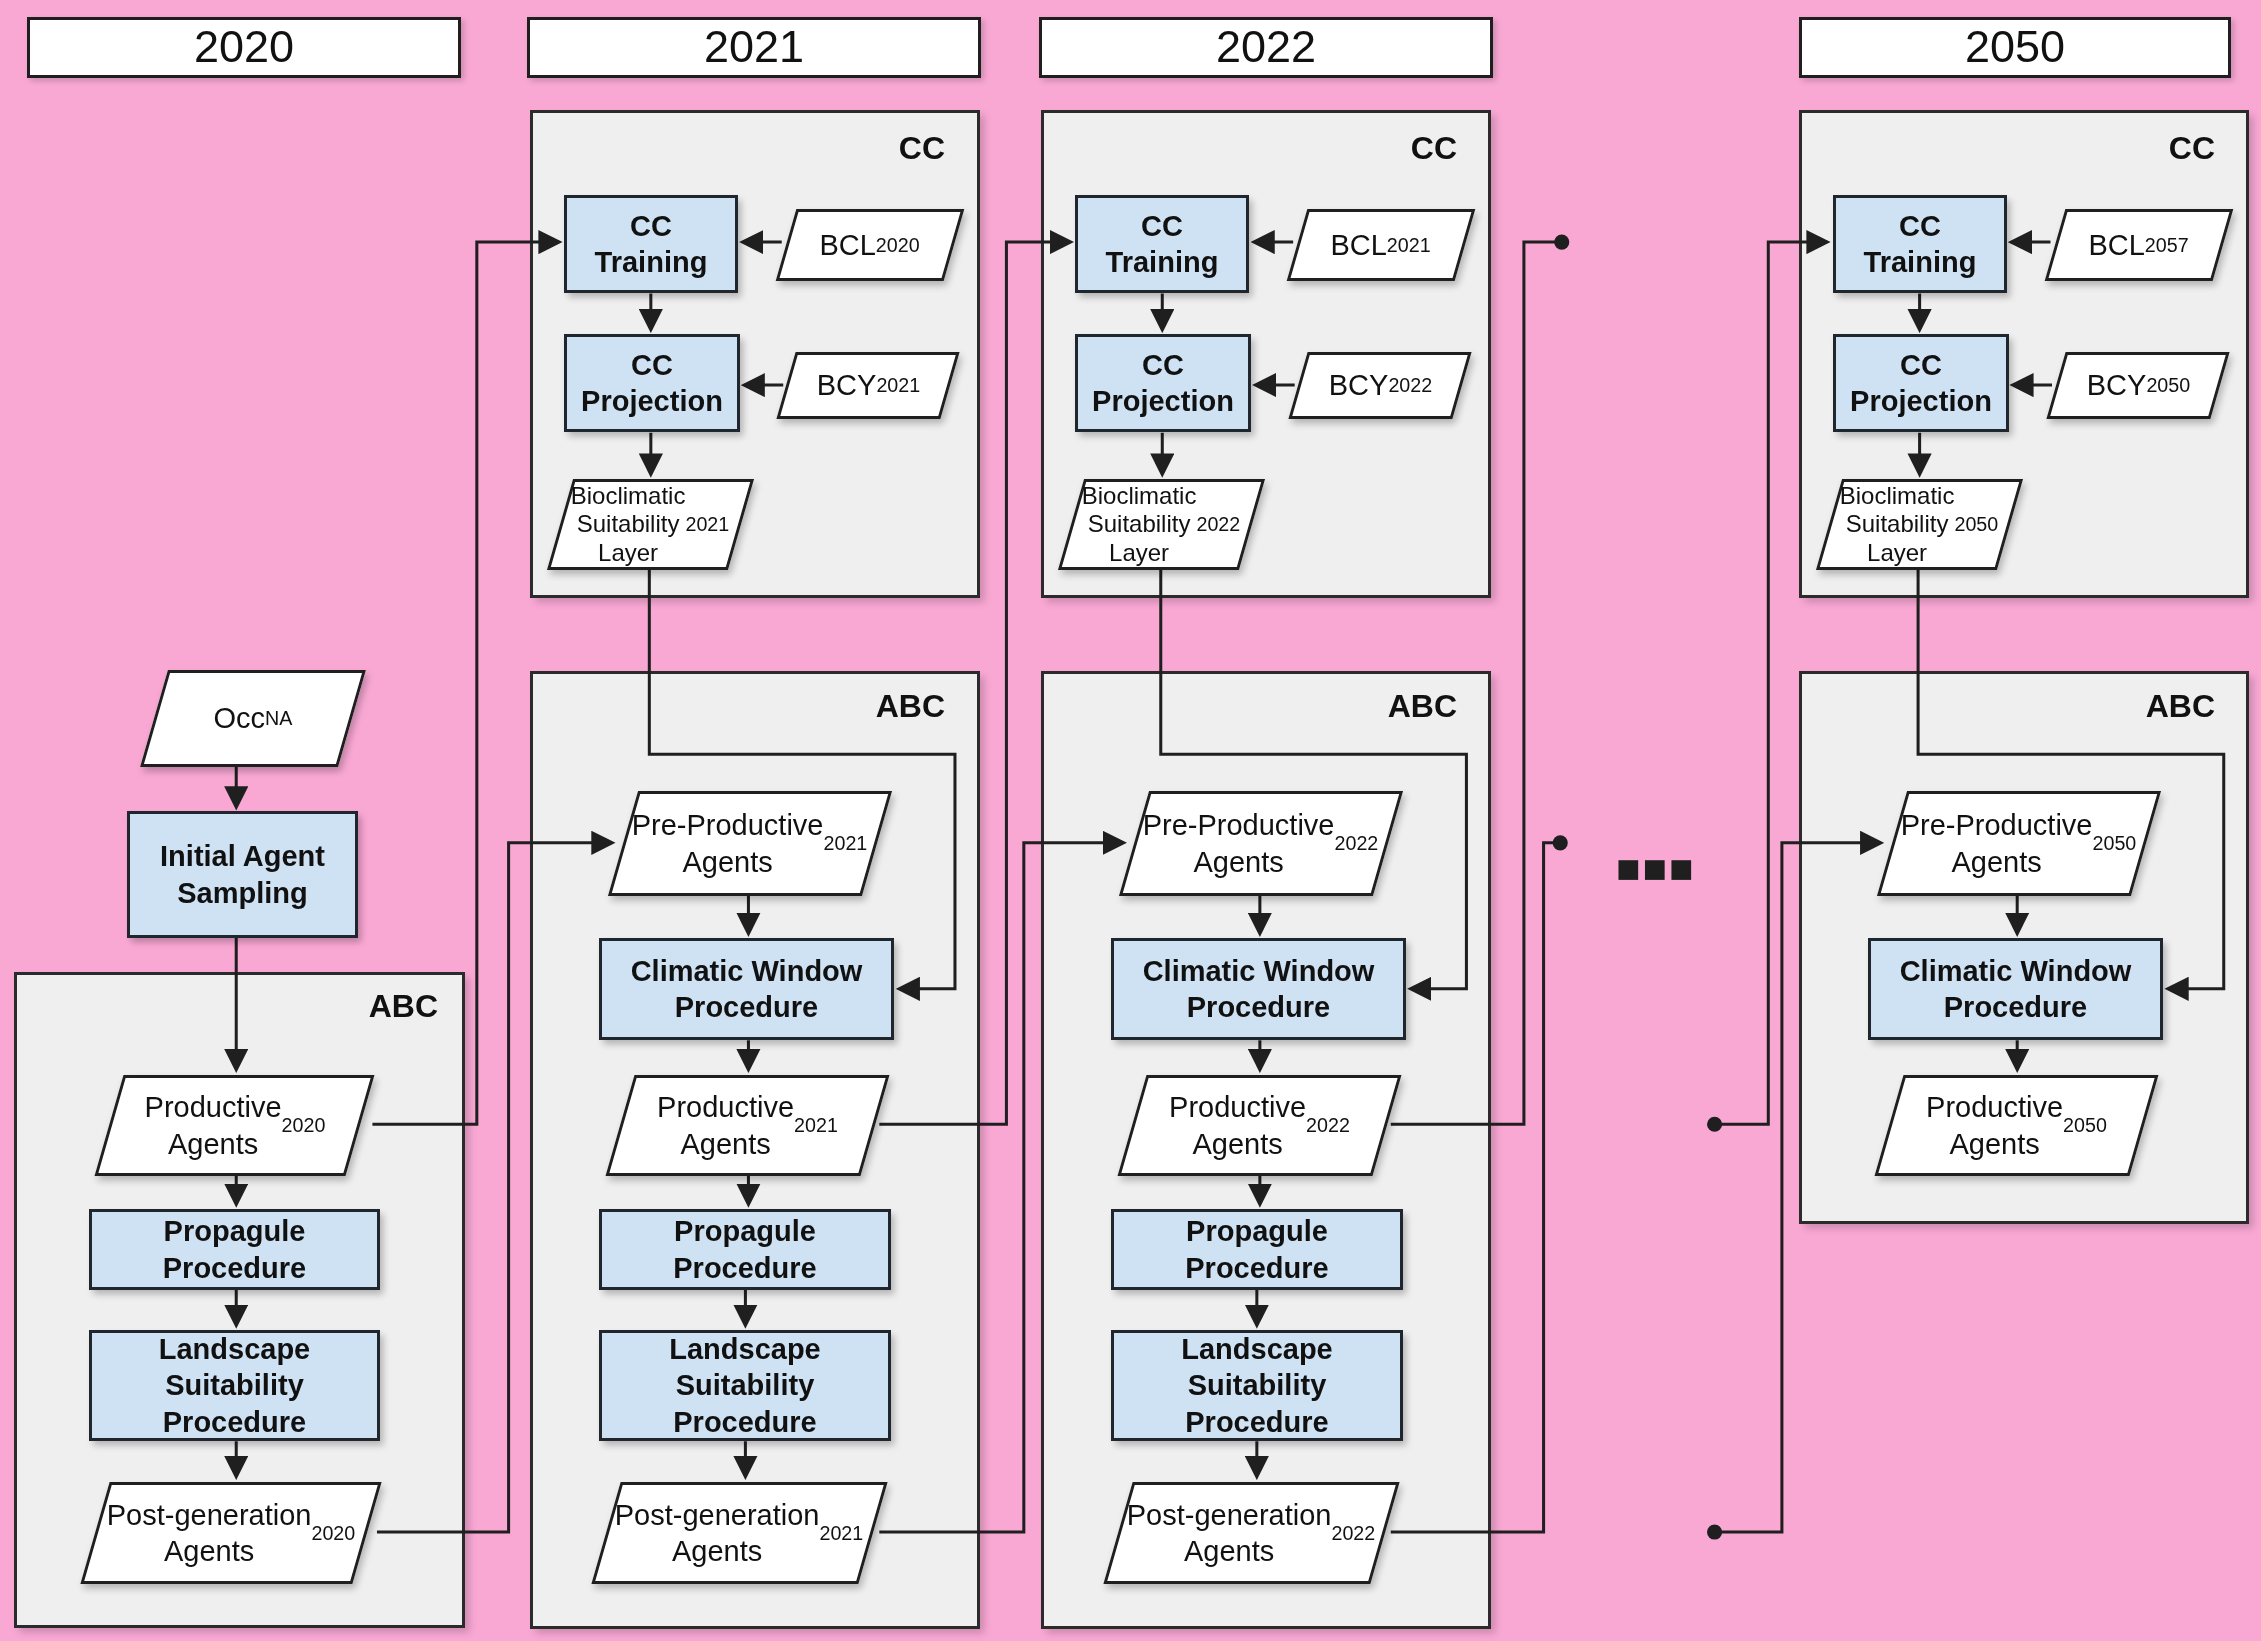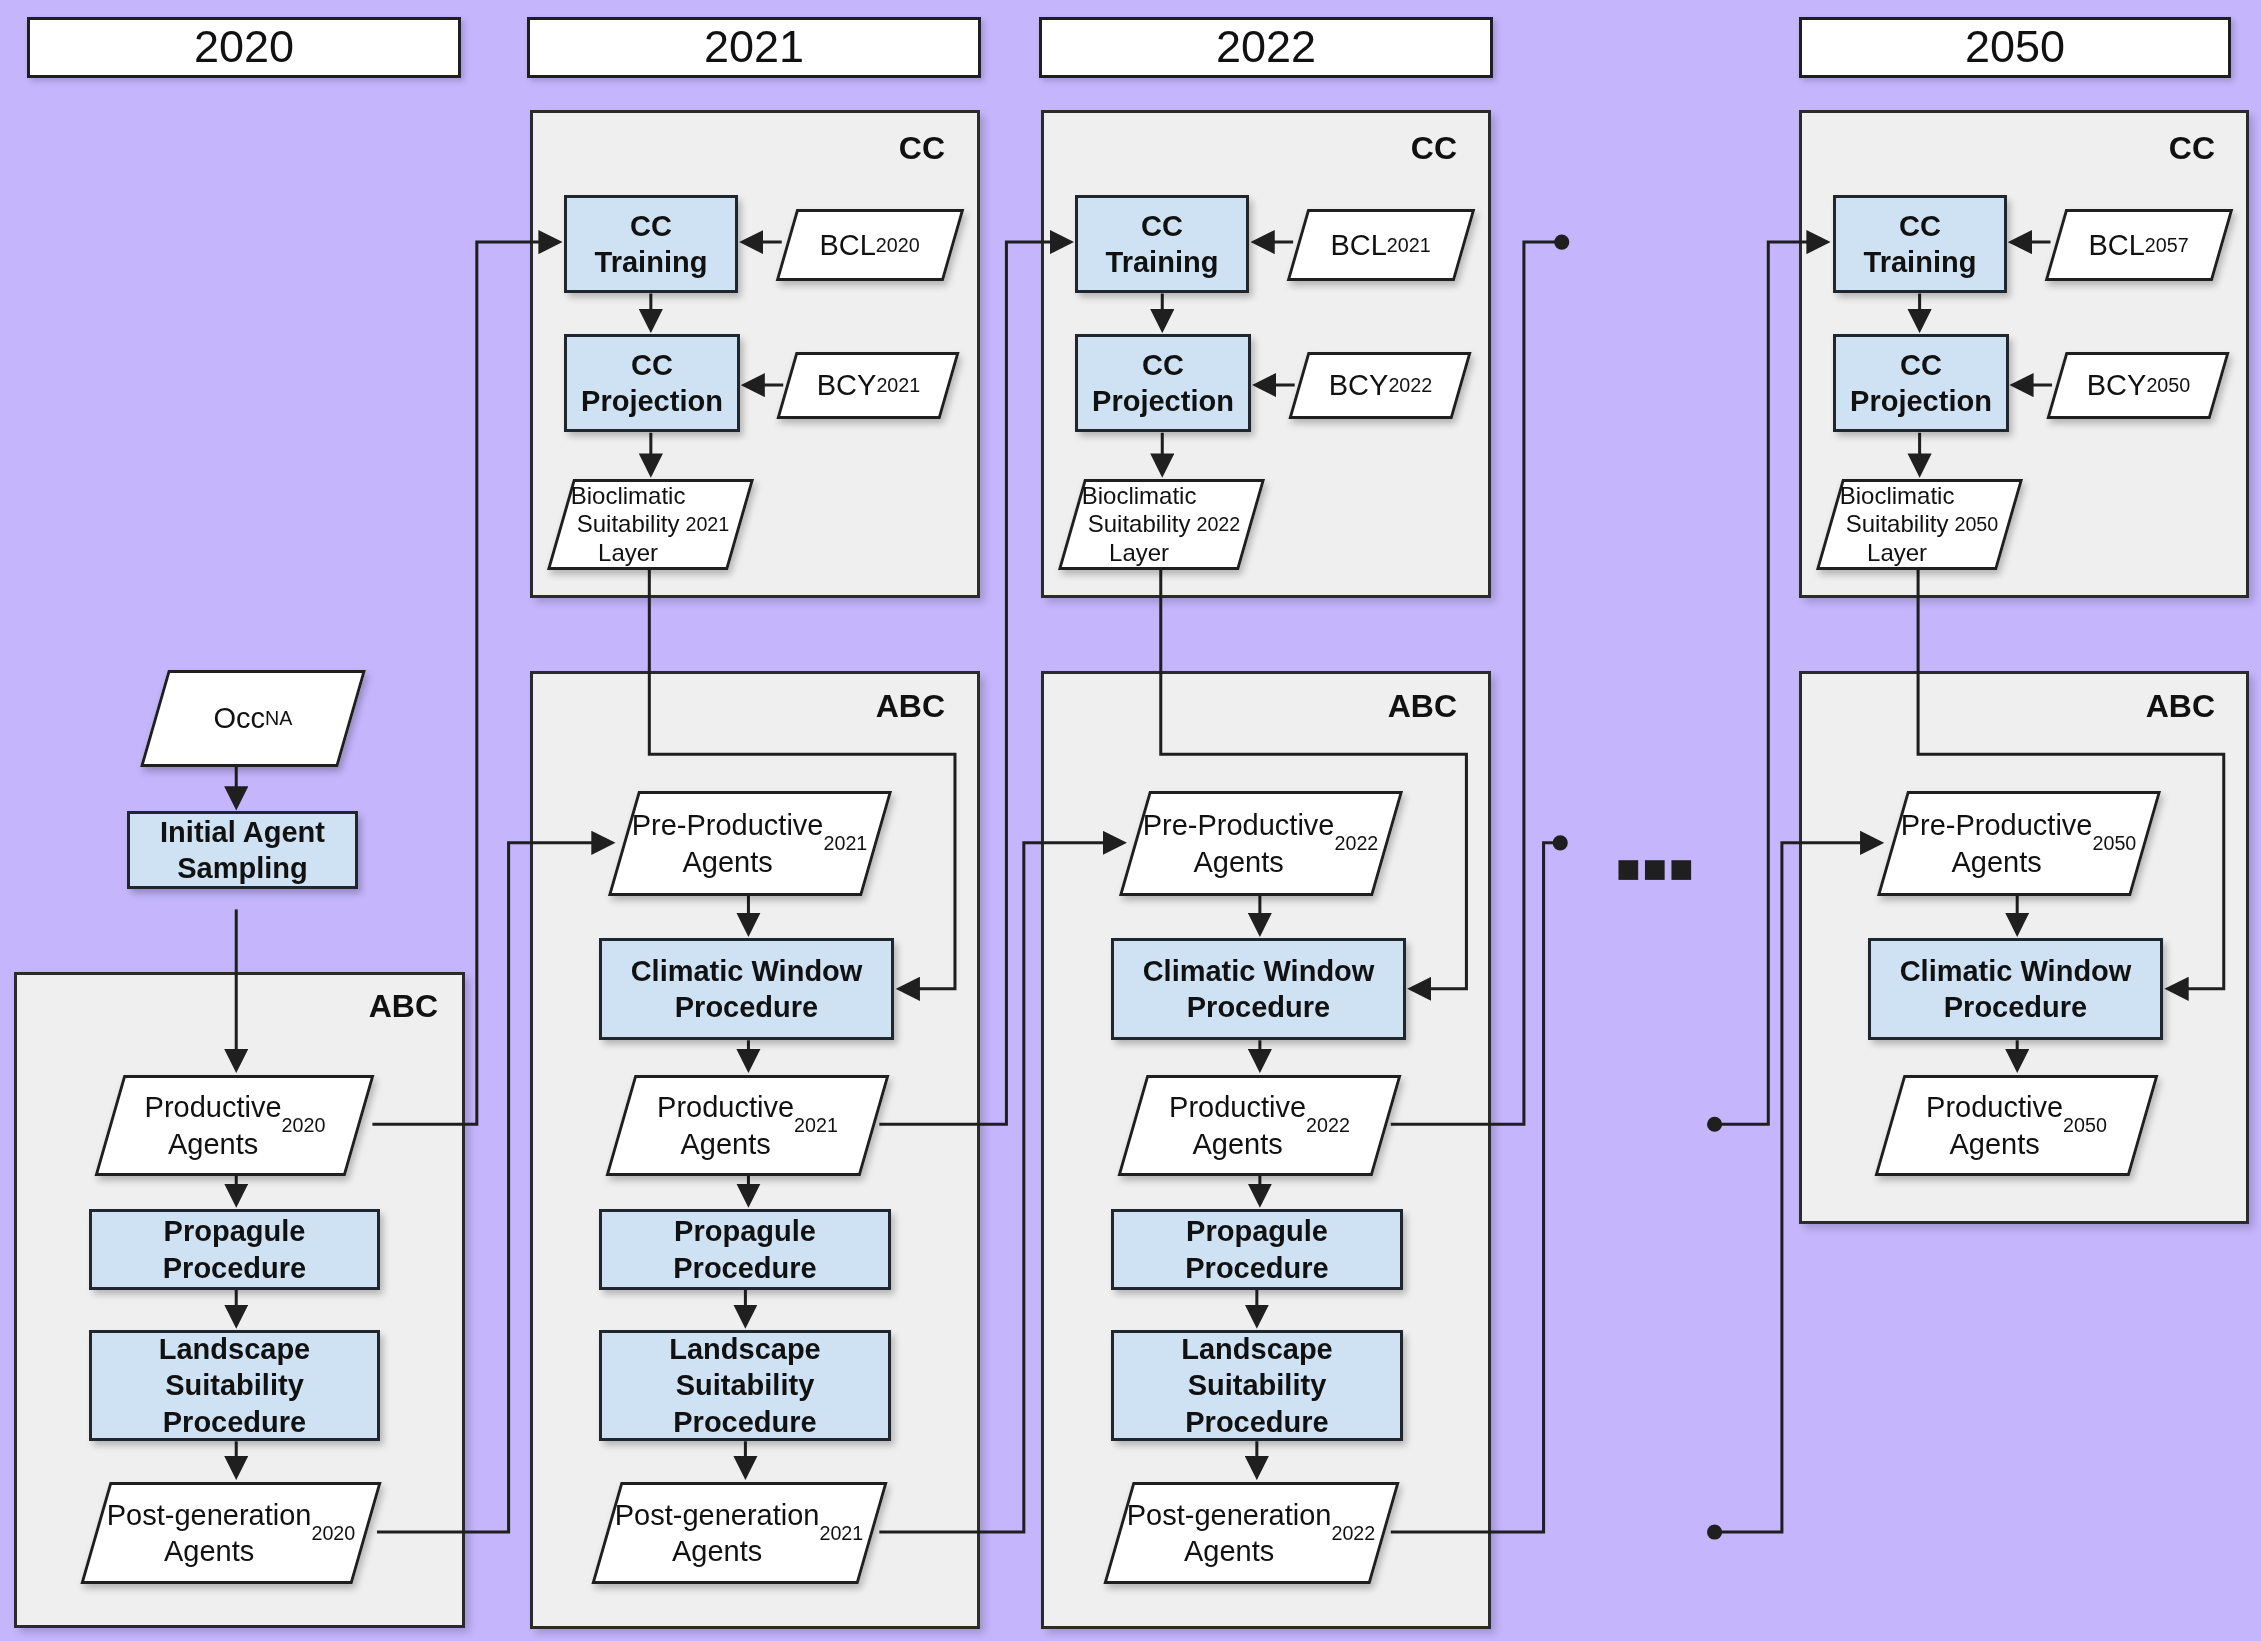--- a/index.html
+++ b/index.html
@@ -1,16 +1,16 @@
 <!DOCTYPE html>
 <html style="font-size:12px"><head>
 <meta charset="utf-8">
 <style>
   html,body{margin:0;padding:0;background:#ffffff;}
-  #canvas{position:relative;width:2261px;height:1641px;background:#c4b5fd;
+  #canvas{position:relative;width:2261px;height:1641px;background:#f9a8d4;
           font-family:"Liberation Sans", sans-serif;color:#111;overflow:hidden;}
   .hdr{position:absolute;background:#ffffff;border:3.8px solid #1f1f1f;
        display:flex;align-items:center;justify-content:center;
        font-size:45px;box-shadow:3px 3px 6px rgba(0,0,0,0.18);box-sizing:border-box;}
   .gbox{position:absolute;background:#efefef;border:3px solid #2b2b2b;
         box-shadow:4.5px 4.5px 7.6px rgba(0,0,0,0.18);box-sizing:border-box;}
   .glabel{position:absolute;font-size:32px;font-weight:bold;text-align:right;}
   .proc{position:absolute;background:#cfe2f3;border:3px solid #20262e;
         display:flex;align-items:center;justify-content:center;text-align:center;
         font-weight:bold;font-size:29px;line-height:1.25;
@@ -110,21 +110,21 @@
     <div class="glabel" style="left:272px;top:988px;width:166px">ABC</div>
 
     <div class="para" style="left:138px;top:670px;width:230px;height:97px">
       <div class="pbg"></div>
       <div class="plbl">
           <span class="t">Occ</span>
           <span class="sub">NA</span>
         </div>
     </div>
 
-    <div class="proc" style="left:127px;top:811px;width:231px;height:78px">
+    <div class="proc" style="left:127px;top:811px;width:231px;height:127px">
       <span class="t">Initial Agent
 Sampling</span>
     </div>
 
     <div class="para" style="left:89px;top:1075px;width:292px;height:101px">
       <div class="pbg"></div>
       <div class="plbl">
           <span class="t">Productive
 Agents</span>
           <span class="sub">2020</span>

